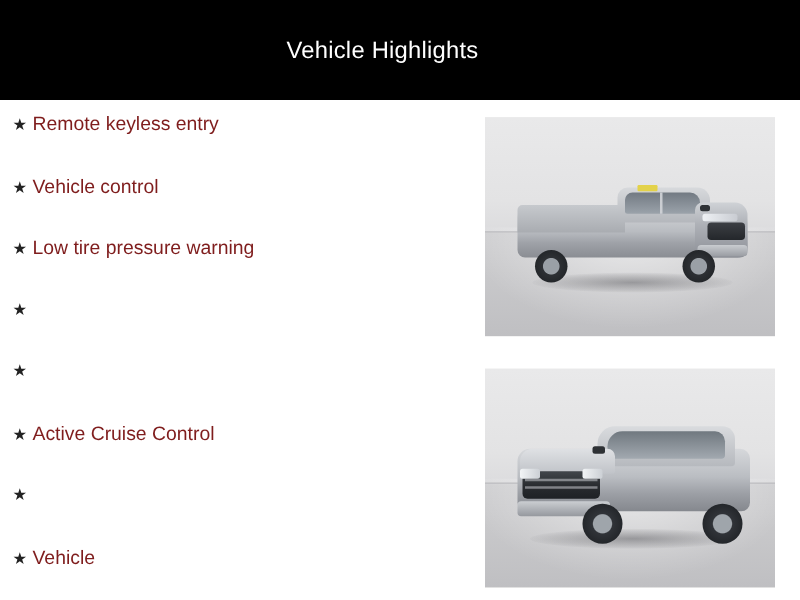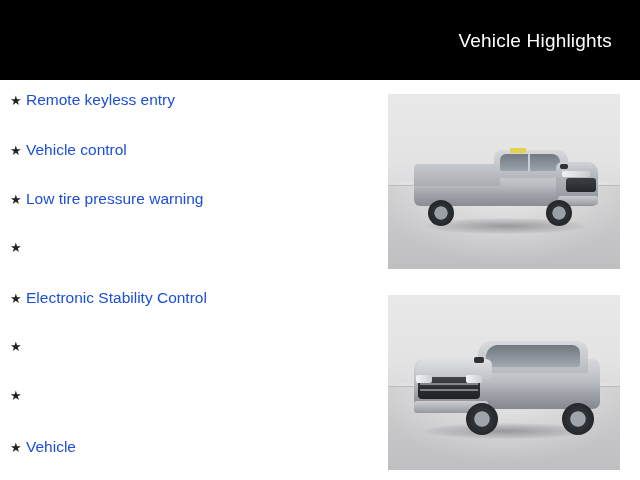--- a/index.html
+++ b/index.html
@@ -21,21 +21,21 @@
   }
   .header-bar {
     position: absolute;
     left: 0;
     top: 0;
     width: 640px;
     height: 80px;
     background: #000000;
     display: flex;
     align-items: center;
-    justify-content: flex-end;
+    justify-content: center;
   }
   .header-title {
     color: #ffffff;
     font-size: 19px;
     letter-spacing: 0.2px;
     padding-right: 28px;
     line-height: 1;
     white-space: nowrap;
   }
   .body-area {
@@ -62,21 +62,21 @@
   }
   .bullet {
     width: 16px;
     flex: 0 0 16px;
     color: #222222;
     font-size: 13px;
     line-height: 1;
     text-align: left;
   }
   .feature-label {
-    color: #1d4ed8;
+    color: #7f1d1d;
     font-size: 15.5px;
     line-height: 1;
     white-space: nowrap;
   }
   .photos {
     position: absolute;
     left: 388px;
     top: 14px;
     width: 232px;
   }
@@ -362,25 +362,25 @@
         <span class="bullet">★</span>
         <span class="feature-label">Low tire pressure warning</span>
       </div>
 
       <div class="feature-row">
         <span class="bullet">★</span>
       </div>
 
       <div class="feature-row">
         <span class="bullet">★</span>
-        <span class="feature-label">Electronic Stability Control</span>
-      </div>
-
-      <div class="feature-row">
-        <span class="bullet">★</span>
+      </div>
+
+      <div class="feature-row">
+        <span class="bullet">★</span>
+        <span class="feature-label">Active Cruise Control</span>
       </div>
 
       <div class="feature-row">
         <span class="bullet">★</span>
       </div>
 
       <div class="feature-row">
         <span class="bullet">★</span>
         <span class="feature-label">Vehicle</span>
       </div>

